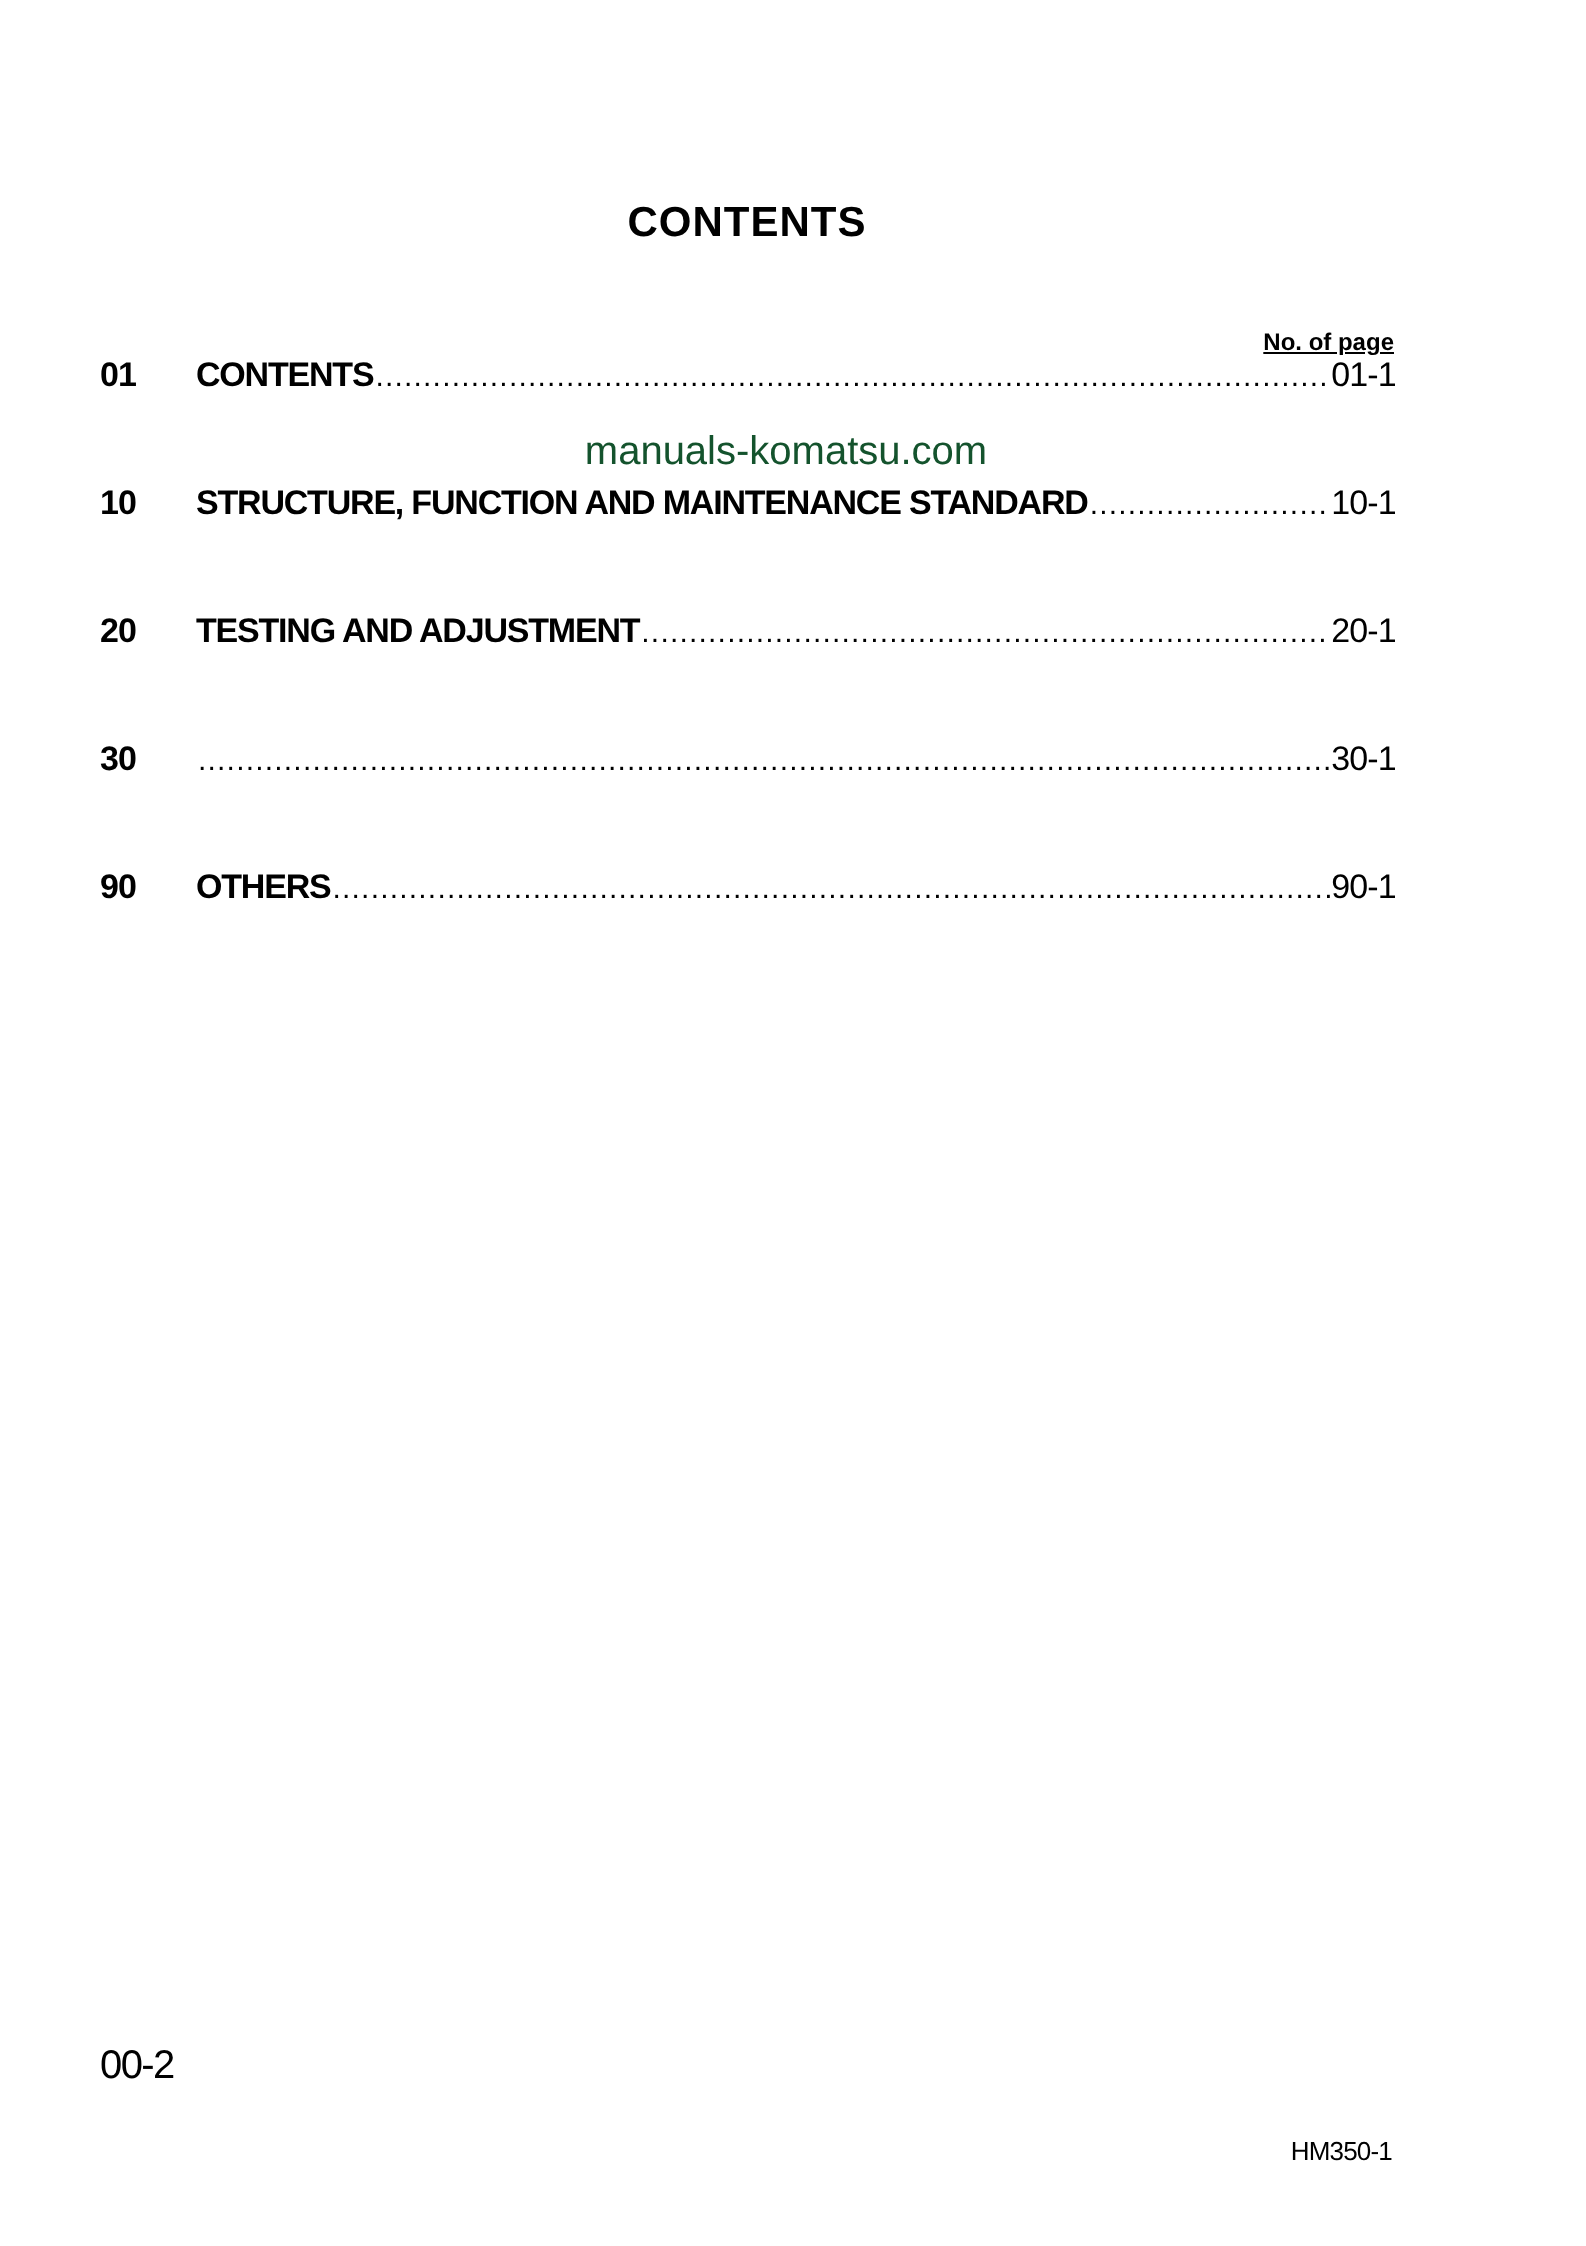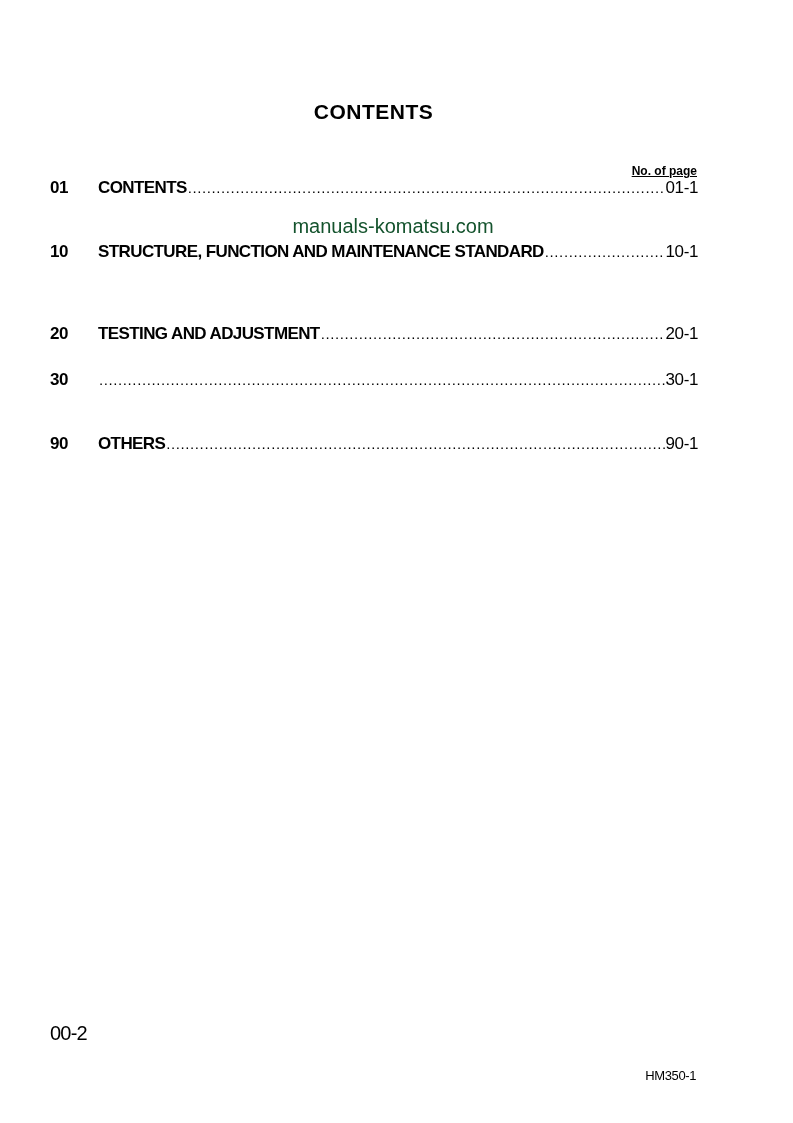--- a/index.html
+++ b/index.html
@@ -36,21 +36,21 @@
 
 <div class="watermark">manuals-komatsu.com</div>
 
 <div class="row" style="top:242px;">
   <span class="num">10</span>
   <span class="label">STRUCTURE, FUNCTION AND MAINTENANCE STANDARD</span>
   <span class="dots"></span>
   <span class="pg">10-1</span>
 </div>
 
-<div class="row" style="top:306px;margin-top:18px;">
+<div class="row" style="top:306px;">
   <span class="num">20</span>
   <span class="label">TESTING AND ADJUSTMENT</span>
   <span class="dots"></span>
   <span class="pg">20-1</span>
 </div>
 
 <div class="row" style="top:370px;">
   <span class="num">30</span>
   <span class="dots"></span>
   <span class="pg">30-1</span>

